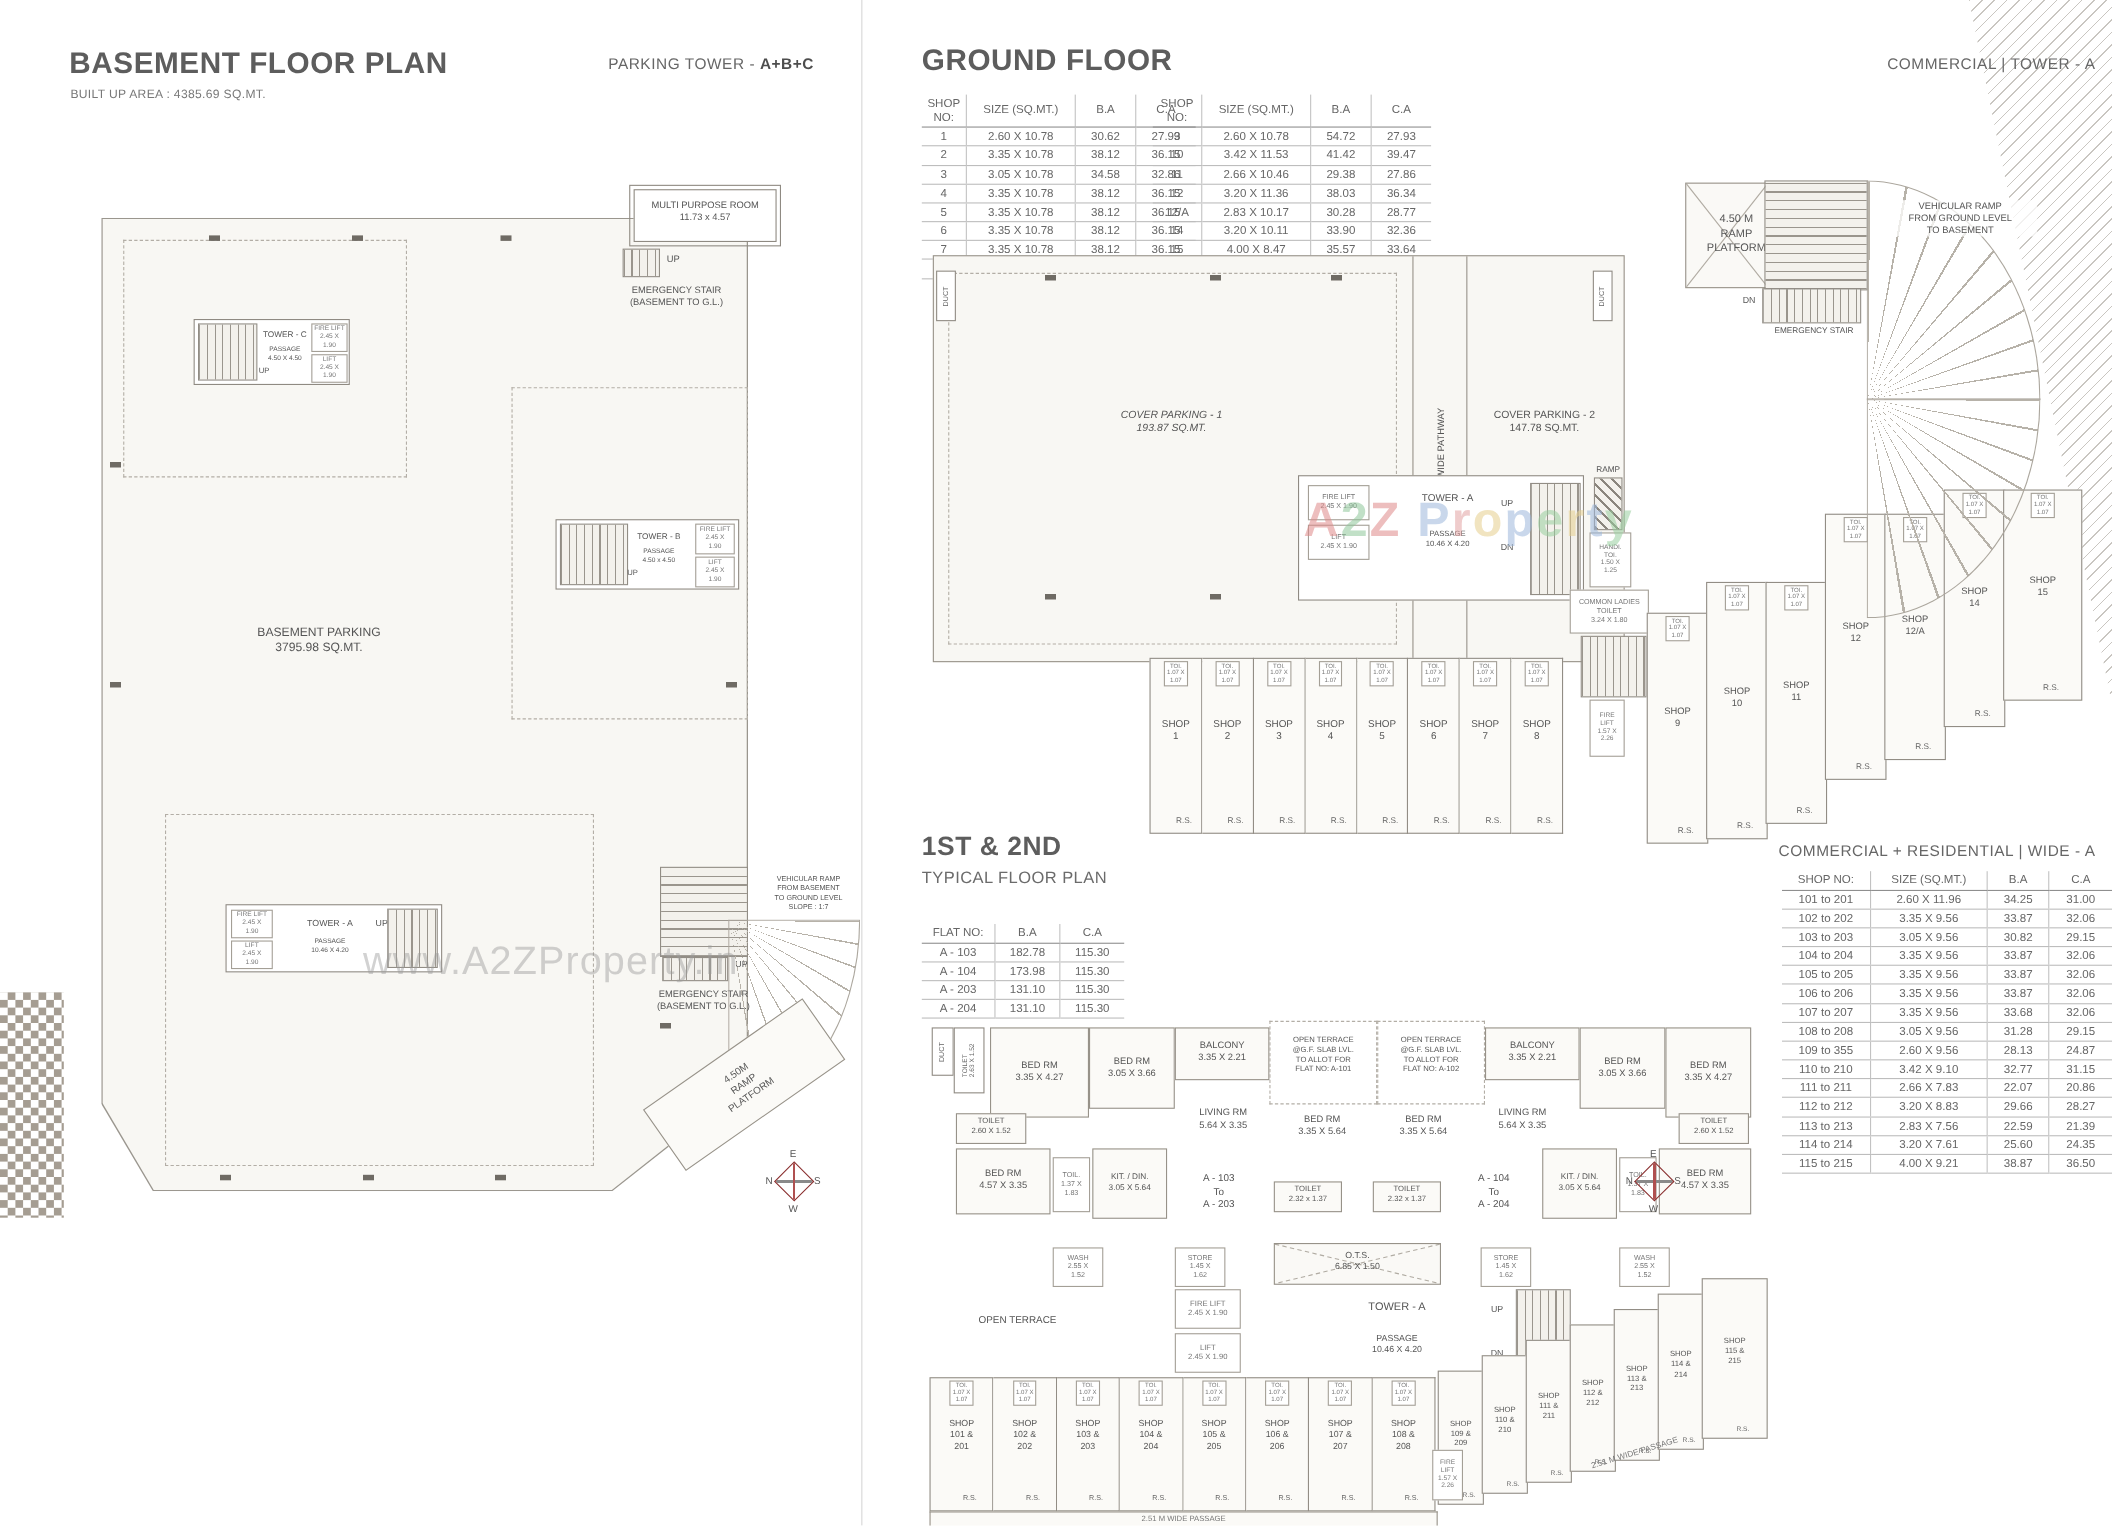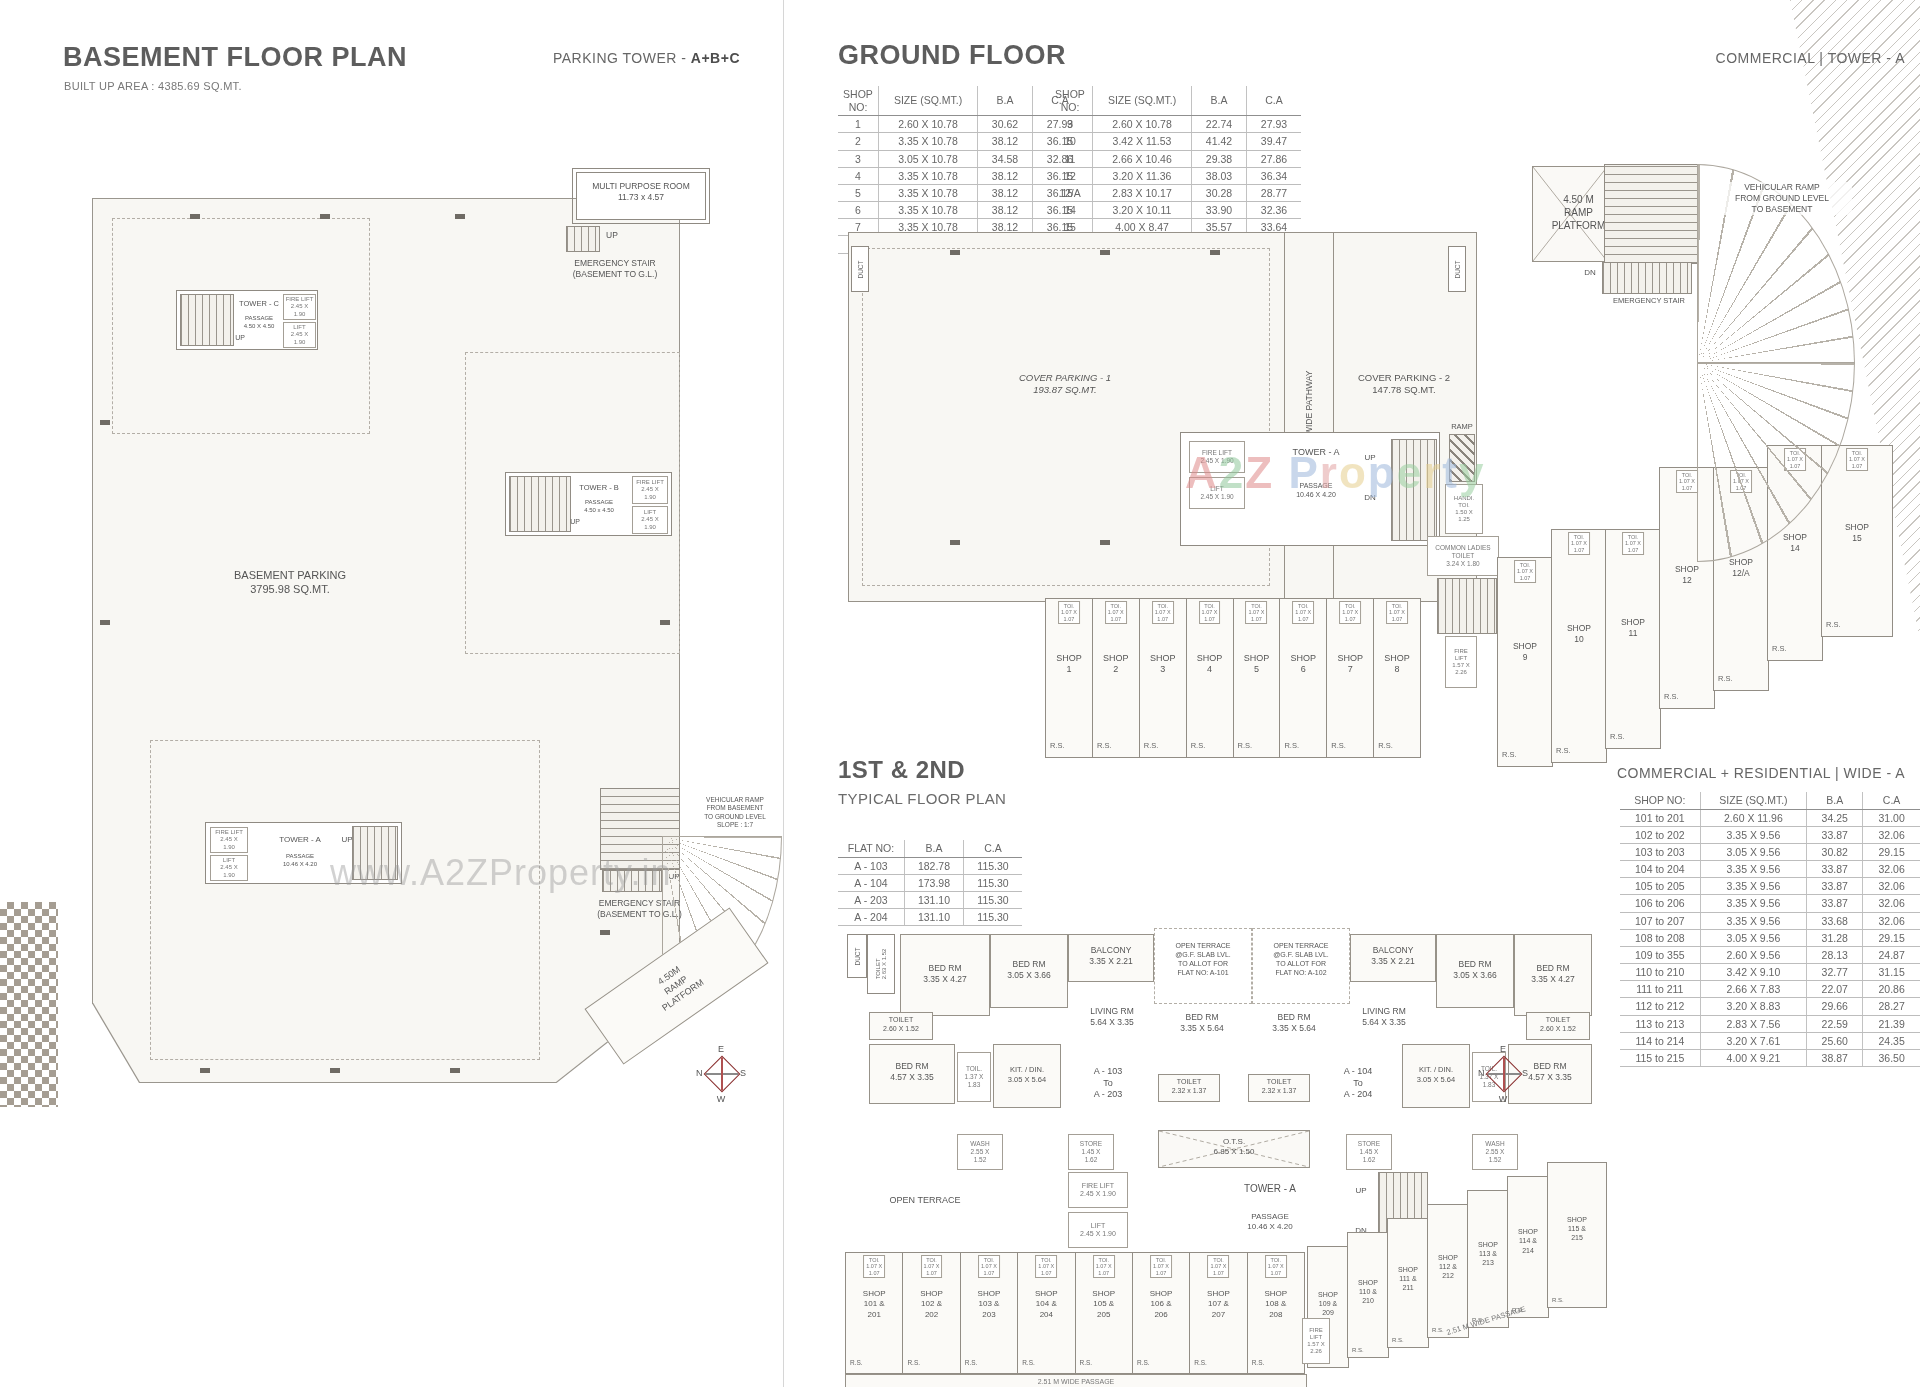--- a/index.html
+++ b/index.html
@@ -29,21 +29,21 @@
   .tbl{border-collapse:collapse;font-size:10.5px;color:#666;}
   .tbl th{font-weight:400;color:#666;border-bottom:1px solid #8f8f8f;padding:2px 5px;white-space:pre-line;text-align:center;vertical-align:middle;line-height:1.2;}
   .tbl td{border-bottom:1px solid #bdbdbd;padding:1px 5px;text-align:center;line-height:1.35;}
   .tbl td+td,.tbl th+th{border-left:1px solid #c2c2c2;}
   .shoprow{position:absolute;display:flex;}
   .shopcell{flex:1;position:relative;border:1px solid #928d85;border-left-width:0;background:#fbfaf7;}
   .shopcell:first-child{border-left-width:1px;}
   .toi{position:absolute;top:2px;left:50%;transform:translateX(-50%);border:1px solid #a49f96;background:#fff;
        font-size:5.5px;color:#777;white-space:pre-line;text-align:center;line-height:1.15;padding:1px 2px;}
   .shoplbl{position:absolute;top:34%;left:0;right:0;text-align:center;font-size:9px;color:#555;white-space:pre-line;line-height:1.3;}
-  .rs{position:absolute;bottom:7px;left:4px;right:0;font-size:7.5px;color:#666;}
+  .rs{position:absolute;bottom:7px;left:15px;right:0;text-align:center;font-size:7.5px;color:#666;}
   .stepcell,.stepcell2{position:absolute;border:1px solid #928d85;background:#fbfaf7;}
   .stepcell{width:54px;} .stepcell2{width:40px;}
   #gsteps .stepcell:nth-child(1){left:0;top:112px;height:208px}
   #gsteps .stepcell:nth-child(2){left:54px;top:84px;height:232px}
   #gsteps .stepcell:nth-child(3){left:108px;top:84px;height:218px}
   #gsteps .stepcell:nth-child(4){left:162px;top:22px;height:240px}
   #gsteps .stepcell:nth-child(5){left:216px;top:22px;height:222px}
   #gsteps .stepcell:nth-child(6){left:270px;top:0;height:214px}
   #gsteps .stepcell:nth-child(7){left:324px;top:0;height:190px;width:70px}
   #fsteps .stepcell2:nth-child(1){left:0;top:96px;height:120px}
@@ -260,21 +260,21 @@
       <th style="width:88px;">SIZE (SQ.MT.)</th>
       <th style="width:44px;">B.A</th>
       <th style="width:44px;">C.A</th>
     </tr>
       </thead>
     <tbody>
 
     <tr>
         <td>9</td>
         <td>2.60 X 10.78</td>
-        <td>22.74</td>
+        <td>54.72</td>
         <td>27.93</td>
       </tr>
         <tr>
         <td>10</td>
         <td>3.42 X 11.53</td>
         <td>41.42</td>
         <td>39.47</td>
       </tr>
         <tr>
         <td>11</td>

